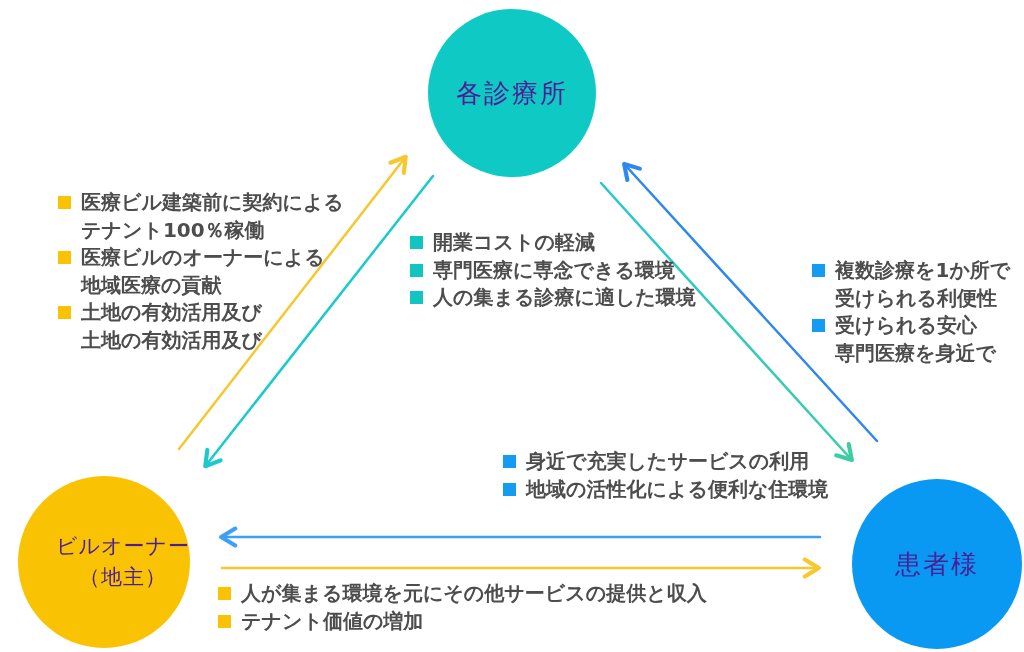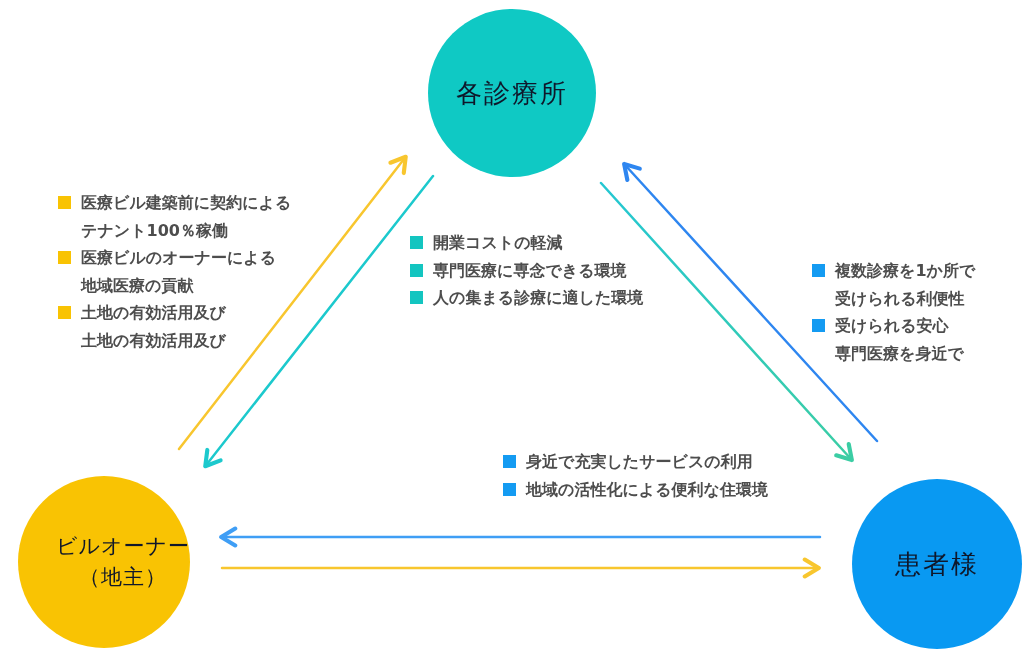--- a/index.html
+++ b/index.html
@@ -13,21 +13,21 @@
   }
 
   
   .node {
     position: absolute;
     border-radius: 50%;
     display: flex;
     align-items: center;
     justify-content: center;
     text-align: center;
-    color: #0f172a;
+    color: #4c1d95;
     font-weight: 500;
   }
   #node-clinic  { left: 428px; top:   9px; width: 168px; height: 168px; background: var(--teal);   font-size: 26px; letter-spacing: 2px; }
   #node-owner   { left:  18px; top: 476px; width: 172px; height: 172px; background: var(--yellow); font-size: 21px; letter-spacing: 1px; line-height: 31px; justify-content: flex-end; }
   #node-patient { left: 852px; top: 479px; width: 170px; height: 170px; background: var(--blue);   font-size: 26px; letter-spacing: 2px; text-align: right; }
   .node .nl { display: block; }
 
   
   #arrow-layer { position: absolute; left: 0; top: 0; width: 1024px; height: 652px; }
   .arrow { fill: none; stroke-width: 2.5; stroke-linecap: round; }
@@ -39,21 +39,21 @@
   .mk-yellow     { stroke: var(--arrow-yellow); }
   .mk-teal       { stroke: var(--arrow-teal); }
   .mk-tealgreen  { stroke: var(--arrow-teal-green); }
   .mk-blue       { stroke: var(--arrow-blue); }
   .mk-blue-light { stroke: var(--arrow-blue-light); }
 
   
   .blist {
     position: absolute;
     color: var(--text);
-    font-size: 16px;
+    font-size: 20px;
     line-height: 27.5px;
     font-weight: 600;
   }
   .item { display: flex; align-items: flex-start; }
   .bullet {
     flex: 0 0 auto;
     width: 13px; height: 13px;
     margin: 7px 10px 0 0;
     display: inline-block;
   }
@@ -184,14 +184,28 @@
         </span>
     </div>
     <div class="item">
       <span class="bullet bullet-blue"></span>
       <span class="lines">
           <span class="line">地域の活性化による便利な住環境</span>
         </span>
     </div>
   </div>
 
+  <div class="blist" style="left:218px; top:580px;">
+    <div class="item">
+      <span class="bullet bullet-yellow"></span>
+      <span class="lines">
+          <span class="line">人が集まる環境を元にその他サービスの提供と収入</span>
+        </span>
+    </div>
+    <div class="item">
+      <span class="bullet bullet-yellow"></span>
+      <span class="lines">
+          <span class="line">テナント価値の増加</span>
+        </span>
+    </div>
+  </div>
 
 </div>
 
 </body></html>

